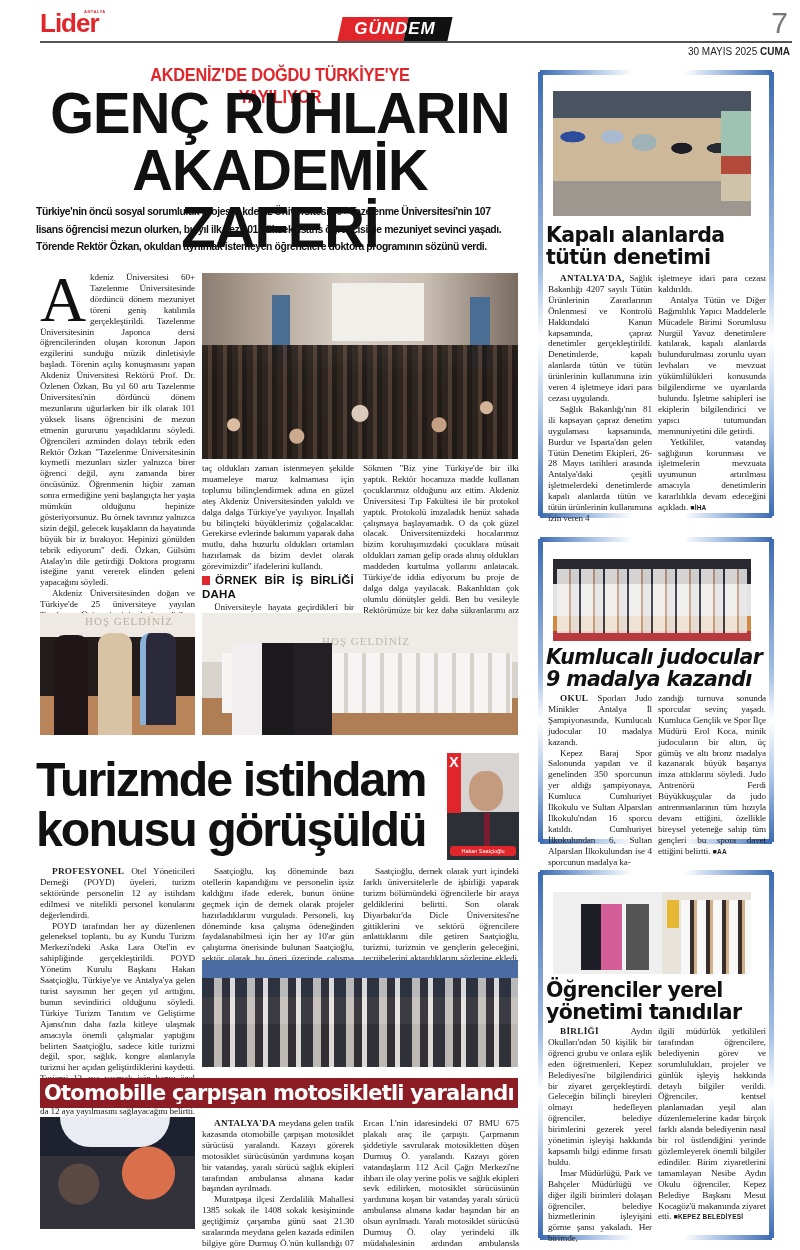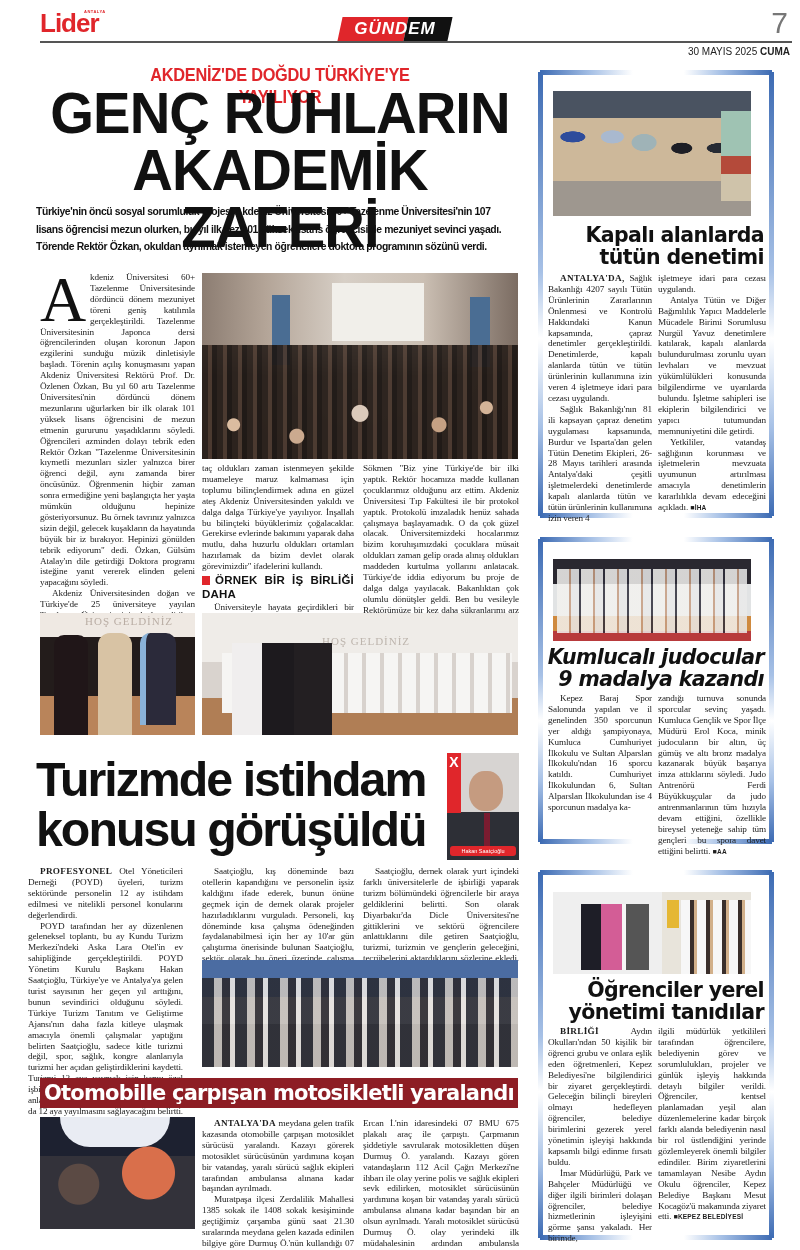--- a/index.html
+++ b/index.html
@@ -81,21 +81,21 @@
 
   
   .rail-box { position: absolute; left: 536px; width: 262px; border: 0; }
   .rail-box::before { content: ""; position: absolute; left: 2px; top: 6px; width: 5px; bottom: 6px; background: linear-gradient(180deg, #3d6bb3, #a7c1e6 45%, #ffffff 60%, #a7c1e6 80%, #3d6bb3); }
   .rail-box::after { content: ""; position: absolute; right: 24px; top: 6px; width: 5px; bottom: 6px; background: linear-gradient(180deg, #3d6bb3, #a7c1e6 45%, #ffffff 60%, #a7c1e6 80%, #3d6bb3); }
   .rail-box .bar-top, .rail-box .bar-bot { position: absolute; left: 4px; width: 232px; height: 5px; background: linear-gradient(90deg, #3d6bb3 0, #a7c1e6 22%, #ffffff 40%, #ffffff 62%, #a7c1e6 78%, #3d6bb3 100%); }
   .rail-box .bar-top { top: 4px; }
   .rail-box .bar-bot { bottom: 4px; }
 
   .rail-photo { position: absolute; left: 17px; width: 198px; }
-  .rail-title { position: absolute; left: 10px; width: 218px; text-align: right; font-family: "DejaVu Sans", sans-serif; font-weight: 600; font-size: 20.5px; line-height: 22px; color: #111; letter-spacing: -0.6px; }
+  .rail-title { position: absolute; left: 10px; width: 218px; text-align: left; font-family: "DejaVu Sans", sans-serif; font-weight: 600; font-size: 20.5px; line-height: 22px; color: #111; letter-spacing: -0.6px; }
 
   .ph-tobacco { top: 25px; height: 125px; background: linear-gradient(180deg, #4a5361 0 22%, #cdb89a 22% 72%, #9e978f 72% 100%); }
   .ph-tobacco .ppl { position: absolute; left: 0; top: 12px; width: 198px; height: 113px; background:
       radial-gradient(ellipse at 10% 30%, #2e4c9c 0 12px, transparent 13px),
       radial-gradient(ellipse at 30% 30%, #a9b9cf 0 11px, transparent 12px),
       radial-gradient(ellipse at 46% 35%, #9fb3b7 0 12px, transparent 13px),
       radial-gradient(ellipse at 65% 40%, #1d1e25 0 10px, transparent 11px),
       radial-gradient(ellipse at 84% 40%, #262a33 0 12px, transparent 13px); }
   .ph-tobacco .shelf { position: absolute; right: 0; top: 20px; width: 30px; height: 90px; background: linear-gradient(180deg, #9fc3b3 0 50%, #b44a3a 50% 70%, #cfc3aa 70% 100%); }
 
@@ -180,21 +180,21 @@
     <span>Turizmde istihdam</span><br>
     <span>konusu görüşüldü</span>
   </h2>
   <div class="photo ph-portrait">
     <div class="strip">X</div>
     <div class="face"></div>
     <div class="tie"></div>
     <div class="cap">Hakan Saatçioğlu</div>
   </div>
 
-  <div class="col" style="left:28px; top:866px; width:155px;">
+  <div class="col" style="left:40px; top:866px; width:155px;">
     <p><span class="lead">PROFESYONEL</span><span> Otel Yöneticileri Derneği (POYD) üyeleri, turizm sektöründe personelin 12 ay istihdam edilmesi ve nitelikli personel konularını değerlendirdi.</span></p>
     <p>POYD tarafından her ay düzenlenen geleneksel toplantı, bu ay Kundu Turizm Merkezi'ndeki Aska Lara Otel'in ev sahipliğinde gerçekleştirildi. POYD Yönetim Kurulu Başkanı Hakan Saatçioğlu, Türkiye'ye ve Antalya'ya gelen turist sayısının her geçen yıl arttığını, bunun sevindirici olduğunu söyledi. Türkiye Turizm Tanıtım ve Geliştirme Ajansı'nın daha fazla kitleye ulaşmak amacıyla önemli çalışmalar yaptığını belirten Saatçioğlu, sadece kitle turizmi değil, spor, sağlık, kongre alanlarıyla turizmi her açıdan geliştirdiklerini kaydetti. Turizmi 12 aya yaymak için kamu özel işbirliğinde çalışmalar yürütüldüğünü anlatan Saatçioğlu, bu durumun istihdamın da 12 aya yayılmasını sağlayacağını belirtti.</p>
   </div>
   <div class="col" style="left:202px; top:866px; width:152px;">
     <p>Saatçioğlu, kış döneminde bazı otellerin kapandığını ve personelin işsiz kaldığını ifade ederek, bunun önüne geçmek için de dernek olarak projeler hazırladıklarını vurguladı. Personeli, kış döneminde kısa çalışma ödeneğinden faydalanabilmesi için her ay 10'ar gün çalıştırma önerisinde bulunan Saatçioğlu, sektör olarak bu öneri üzerinde çalışma yapılabileceğini anlattı.</p>
   </div>
   <div class="col" style="left:363px; top:866px; width:156px;">
     <p><span>Saatçioğlu, dernek olarak yurt içindeki farklı üniversitelerle de işbirliği yaparak turizm bölümündeki öğrencilerle bir araya geldiklerini belirtti. Son olarak Diyarbakır'da Dicle Üniversitesi'ne gittiklerini ve sektörü öğrencilere anlattıklarını dile getiren Saatçioğlu, turizmi, turizmin ve gençlerin geleceğini, tecrübelerini aktardıklarını sözlerine ekledi.</span> <span class="credit">AA</span></p>
   </div>
   <div class="photo ph-poyd">
@@ -228,37 +228,38 @@
     </div>
     <h3 class="rail-title" style="top:158px;">
       <span>Kapalı alanlarda</span><br>
       <span>tütün denetimi</span>
     </h3>
     <div class="col" style="left:12px; top:207px; width:104px;">
       <p><span class="lead">ANTALYA'DA,</span><span> Sağlık Bakanlığı 4207 sayılı Tütün Ürünlerinin Zararlarının Önlenmesi ve Kontrolü Hakkındaki Kanun kapsamında, çapraz denetimler gerçekleştirildi. Denetimlerde, kapalı alanlarda tütün ve tütün ürünlerinin kullanımına izin veren 4 işletmeye idari para cezası uygulandı.</span></p>
       <p>Sağlık Bakanlığı'nın 81 ili kapsayan çapraz denetim uygulaması kapsamında, Burdur ve Isparta'dan gelen Tütün Denetim Ekipleri, 26-28 Mayıs tarihleri arasında Antalya'daki çeşitli işletmelerdeki denetimlerde kapalı alanlarda tütün ve tütün ürünlerinin kullanımına izin veren 4</p>
     </div>
     <div class="col" style="left:122px; top:207px; width:108px;">
-      <p class="noindent">işletmeye idari para cezası uygulandı.</p>
+      <p class="noindent">işletmeye idari para cezası kaldırıldı.</p>
       <p>Antalya Tütün ve Diğer Bağımlılık Yapıcı Maddelerle Mücadele Birimi Sorumlusu Nurgül Yavuz denetimlere katılarak, kapalı alanlarda bulundurulması zorunlu uyarı levhaları ve mevzuat yükümlülükleri konusunda bilgilendirme ve uyarılarda bulundu. İşletme sahipleri ise ekiplerin bilgilendirici ve yapıcı tutumundan memnuniyetini dile getirdi.</p>
       <p><span>Yetkililer, vatandaş sağlığının korunması ve işletmelerin mevzuata uyumunun artırılması amacıyla denetimlerin kararlılıkla devam edeceğini açıkladı.</span> <span class="credit">İHA</span></p>
     </div>
   </section>
 
   <section class="rail-box" style="top:533px; height:315px;">
     <div class="bar-top"></div>
     <div class="bar-bot"></div>
     <div class="photo rail-photo ph-judo">
       <div class="kids"></div>
     </div>
     <h3 class="rail-title" style="top:113px;font-style:italic;">
       <span>Kumlucalı judocular</span><br>
       <span>9 madalya kazandı</span>
     </h3>
     <div class="col" style="left:12px; top:160px; width:104px;">
+      <p><span class="lead">OKUL</span><span> Sporları Judo Minikler Antalya İl Şampiyonasında, Kumlucalı judocular 10 madalya kazandı.</span></p>
       <p>Kepez Baraj Spor Salonunda yapılan ve il genelinden 350 sporcunun yer aldığı şampiyonaya, Kumluca Cumhuriyet İlkokulu ve Sultan Alparslan İlkokulu'ndan 16 sporcu katıldı. Cumhuriyet İlkokulundan 6, Sultan Alparslan İlkokulundan ise 4 sporcunun madalya ka-</p>
     </div>
     <div class="col" style="left:122px; top:160px; width:108px;">
       <p class="noindent"><span>zandığı turnuva sonunda sporcular sevinç yaşadı. Kumluca Gençlik ve Spor İlçe Müdürü Erol Koca, minik judocuların bir altın, üç gümüş ve altı bronz madalya kazanarak büyük başarıya imza attıklarını söyledi. Judo Antrenörü Ferdi Büyükkuşçular da judo antrenmanlarının tüm hızıyla devam ettiğini, özellikle bireysel yeteneğe sahip tüm gençleri bu spora davet ettiğini belirtti.</span> <span class="credit">AA</span></p>
     </div>
   </section>
 
   <section class="rail-box" style="top:866px; height:378px;">
     <div class="bar-top"></div>
     <div class="bar-bot"></div>

